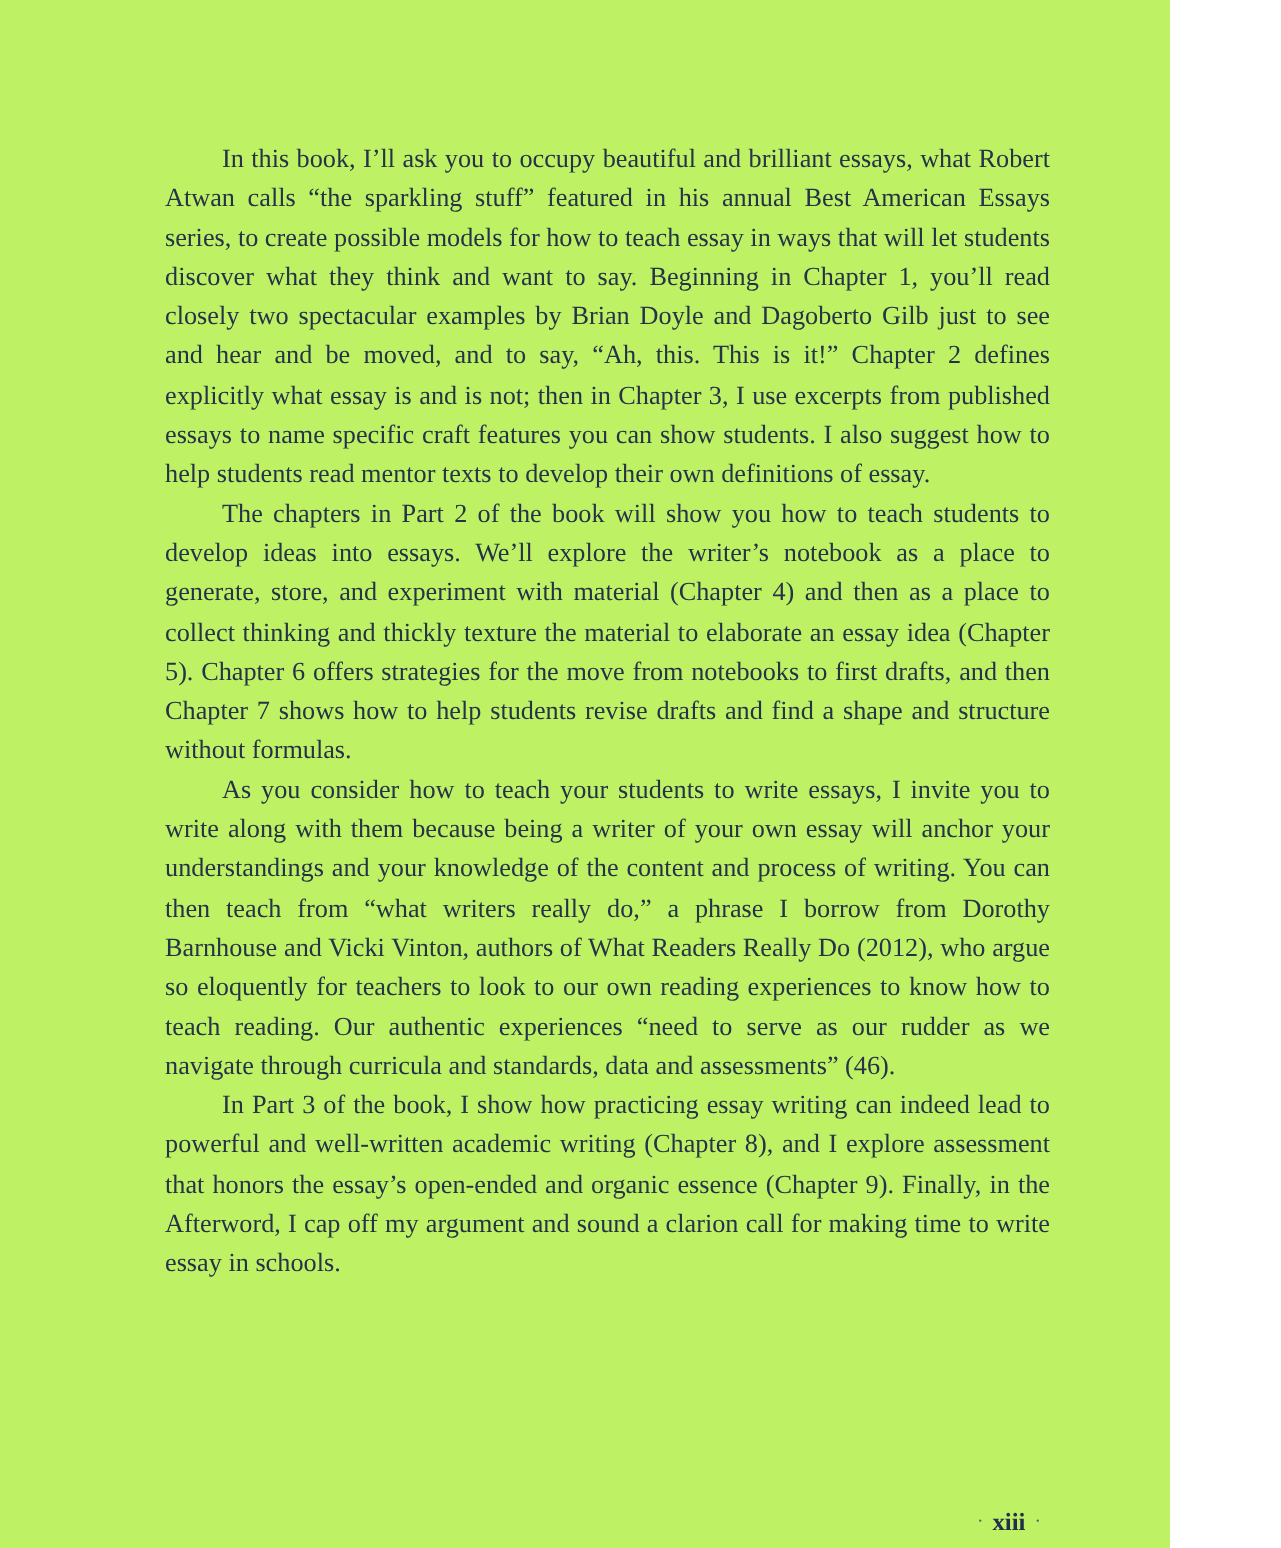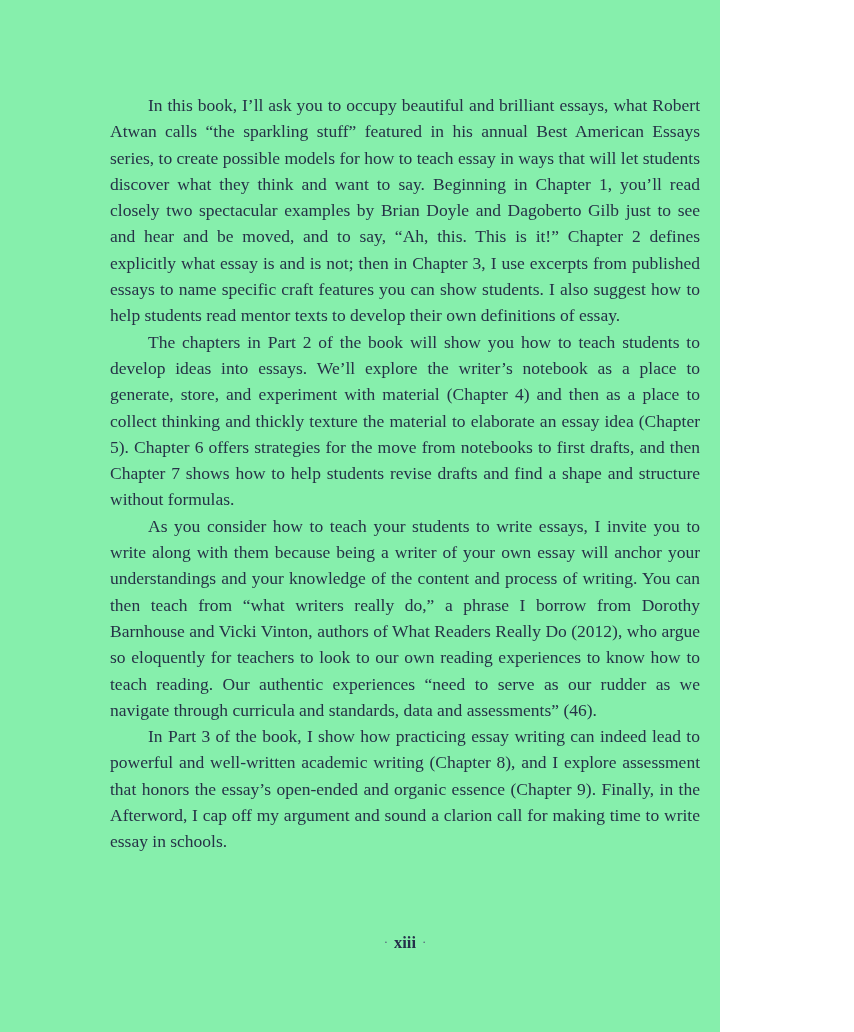--- a/index.html
+++ b/index.html
@@ -2,23 +2,23 @@
 <html><head>
 <meta charset="utf-8">
 <style>
   html, body {
     margin: 0;
     padding: 0;
     background: #ffffff;
   }
   .page {
     position: relative;
-    width: 720px;
+    width: 780px;
     height: 1032px;
-    background: #86efac;
+    background: #bef264;
     overflow: hidden;
     font-family: "Liberation Serif", serif;
   }
   .text-block {
     position: absolute;
     top: 92px;
     left: 110px;
     width: 590px;
     color: #263247;
     font-size: 17.5px;
@@ -29,22 +29,22 @@
     margin: 0;
     padding: 0;
     text-indent: 38px;
   }
   .italic {
   }
   .page-footer {
     position: absolute;
     left: 110px;
     width: 590px;
-    top: 932px;
-    text-align: center;
+    top: 1004px;
+    text-align: right;
   }
   .page-number-line {
     font-family: "Liberation Serif", serif;
     font-weight: bold;
     font-size: 16.5px;
     color: #24304a;
     line-height: 20px;
   }
   .footer-dot {
     font-weight: normal;

